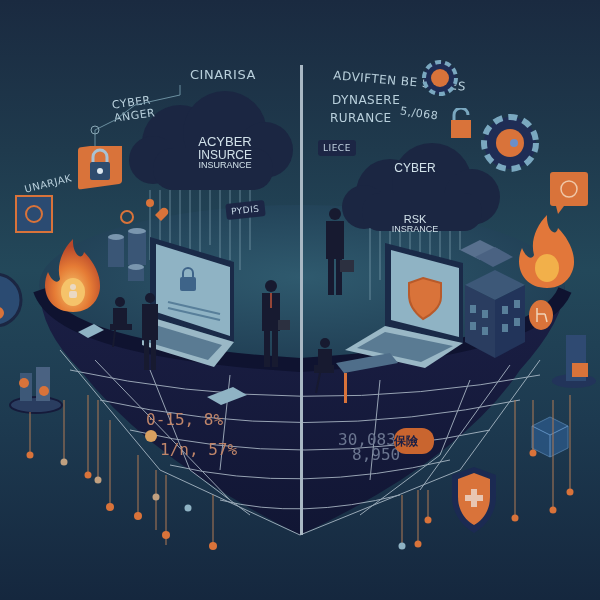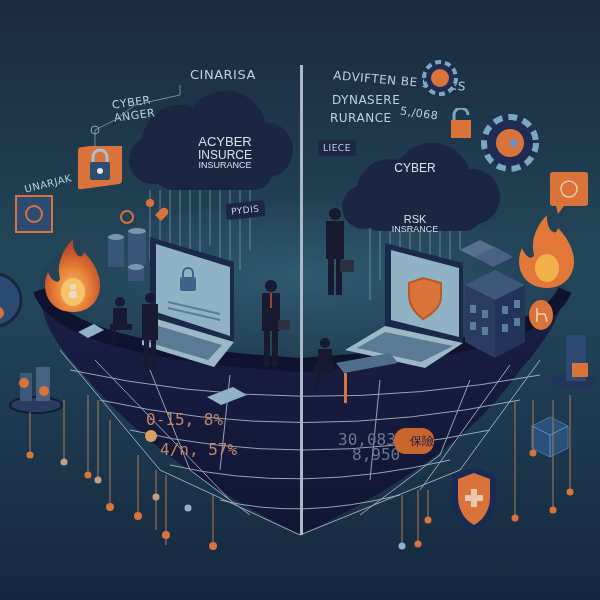--- a/index.html
+++ b/index.html
@@ -299,25 +299,25 @@
       <circle cx="38" cy="36" r="5" fill="#d9733a"></circle>
   </svg>
 
   <svg class="abs" style="left:550px;top:325px" width="50" height="70">
     <ellipse cx="24" cy="56" rx="22" ry="7" fill="#22345a"></ellipse>
     <rect x="16" y="10" width="20" height="46" fill="#2f4a72"></rect>
     <rect x="22" y="38" width="16" height="14" fill="#d9733a"></rect>
   </svg>
 
   <div class="data-text" style="left:146px;top:410px;">0-15, 8%</div>
-  <div class="data-text" style="left:160px;top:440px;">4/n, 57%</div>
+  <div class="data-text" style="left:160px;top:440px;">1/n, 57%</div>
   <div class="abs" style="left:145px;top:430px;width:12px;height:12px;border-radius:50%;background:#d9a060;"></div>
   <div class="data-text" style="left:338px;top:430px;color:#6b7690;">30,083</div>
   <div class="data-text" style="left:352px;top:445px;color:#6b7690;">8,950</div>
-  <div class="abs" style="left:394px;top:428px;width:40px;height:26px;border-radius:12px;background:#c9652f;color:#1b1f45;font-size:12px;text-align:right;line-height:26px;font-weight:normal;">保險</div>
+  <div class="abs" style="left:394px;top:428px;width:40px;height:26px;border-radius:12px;background:#c9652f;color:#1b1f45;font-size:12px;text-align:left;line-height:26px;font-weight:bold;">保險</div>
 
   <svg class="abs" style="left:448px;top:465px" width="52" height="70" viewBox="0 0 52 70">
     <path d="M4,10 L26,2 L48,10 L48,32 C48,50 36,62 26,68 C16,62 4,50 4,32 Z" fill="#1b2a52"></path>
     <path d="M10,14 L26,8 L42,14 L42,32 C42,46 34,56 26,60 C18,56 10,46 10,32 Z" fill="#d9733a"></path>
     <path d="M23,24 h6 v6 h6 v6 h-6 v6 h-6 v-6 h-6 v-6 h6 z" fill="#e8c6b2"></path>
   </svg>
 
   <svg class="abs" style="left:530px;top:415px" width="40" height="44">
     <polygon points="20,2 38,11 38,33 20,42 2,33 2,11" fill="#2e5c8e" opacity="0.7" stroke="#5f8fc0"></polygon>
     <line x1="20" y1="20" x2="20" y2="42" stroke="#5f8fc0"></line>

